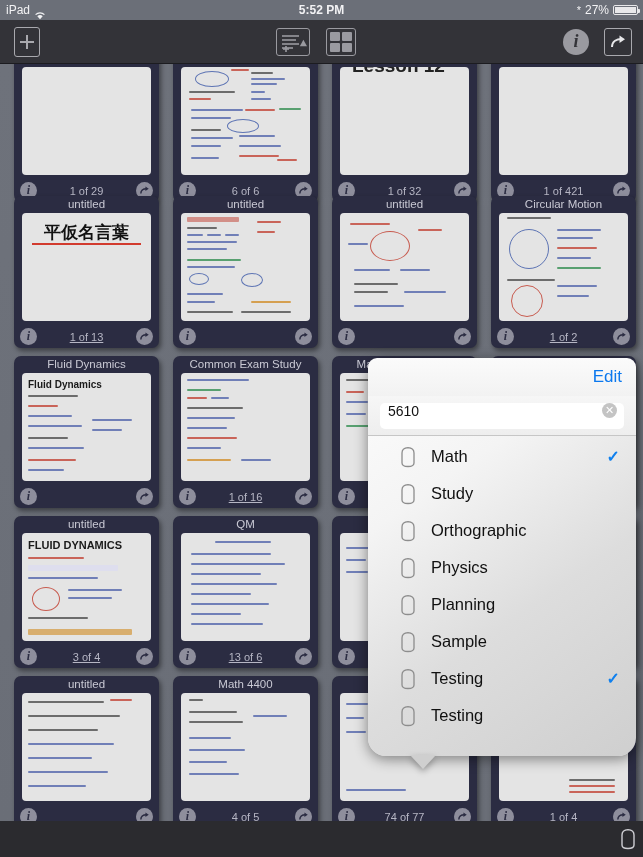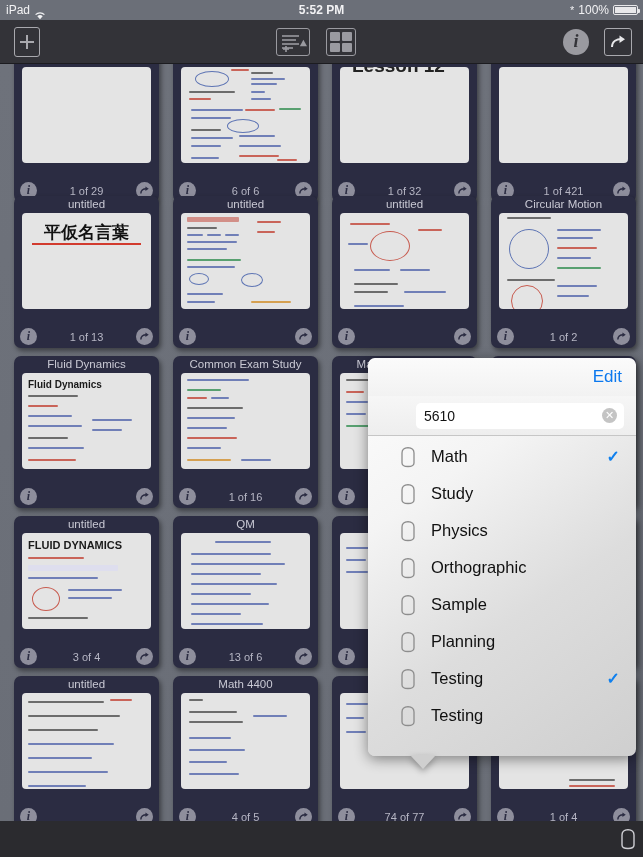--- a/index.html
+++ b/index.html
@@ -88,29 +88,29 @@
     background: linear-gradient(90deg,#d9d6cc,#b8b5aa); border-radius: 0 4px 4px 0;
     z-index: -1;
   }
   .card-title {
     height: 17px; line-height: 17px; text-align: center;
     color: #c9c9d4; font-size: 11.5px; overflow: hidden; white-space: nowrap;
     padding: 0 14px;
   }
   .card.notitle .card-title { visibility: hidden; }
   .thumb {
-    position: absolute; left: 8px; top: 17px; width: 129px; height: 96px;
+    position: absolute; left: 8px; top: 17px; width: 129px; height: 108px;
     background: #e4e4e4; border-radius: 4px; overflow: hidden;
   }
   .thumb .ink { position: absolute; inset: 0; }
   .card-foot {
     position: absolute; left: 0; bottom: 0; width: 145px; height: 22px;
     display: flex; align-items: center; justify-content: center;
   }
-  .count { color: #b6b6c4; font-size: 11px; }
+  .count { color: #b6b6c4; font-size: 11px; text-decoration: underline; }
   .f-info {
     position: absolute; left: 6px; bottom: 3px; width: 17px; height: 17px; border-radius: 50%;
     background: #8e8e9c; color: #2b2c42; font-family: "Liberation Serif", serif;
     font-style: italic; font-weight: bold; font-size: 12px;
     display: flex; align-items: center; justify-content: center;
   }
   .f-share {
     position: absolute; right: 6px; bottom: 3px; width: 17px; height: 17px; border-radius: 50%;
     background: #8e8e9c; display: flex; align-items: center; justify-content: center;
   }
@@ -128,21 +128,21 @@
   }
   .jpline { position: absolute; left: 10px; right: 10px; top: 30px; height: 2px; background: #d23b2e; }
   .bigtitle {
     position: absolute; left: 6px; top: 6px; font-size: 12px; font-weight: bold;
     color: #1a1a1a; font-family: "Liberation Sans", sans-serif;
   }
 
   
   .popover {
     position: absolute; left: 368px; top: 358px; width: 268px; height: 398px;
-    border-radius: 7px;
+    border-radius: 18px;
     background: linear-gradient(145deg,#fdfdfd 0%,#f4f4f4 30%,#dddddd 62%,#cfcfcf 100%);
     box-shadow: 0 3px 14px rgba(0,0,0,0.45);
     overflow: visible; z-index: 40;
   }
   .pop-arrow {
     position: absolute; left: 42px; bottom: -13px; width: 0; height: 0;
     border-left: 13px solid transparent; border-right: 13px solid transparent;
     border-top: 14px solid #cfcfcf;
     filter: drop-shadow(0 3px 3px rgba(0,0,0,0.3));
   }
@@ -153,22 +153,22 @@
     border-radius: 9px 9px 0 0;
   }
   .edit-btn { color: #0b78ee; font-size: 17px; cursor: pointer; }
   .pop-search {
     height: 40px; display: flex; align-items: center; padding: 0 12px;
     background: linear-gradient(180deg,#f6f6f6,#eeeeee);
     border-bottom: 1px solid #c6c6c6;
   }
   .search-field {
     flex: 1; height: 26px; background: #fff; border-radius: 5px;
-    display: flex; align-items: center; padding: 0 8px;
-    font-size: 14px; color: #111; position: relative; margin-left: 36px;
+    display: flex; align-items: flex-start; padding: 0 8px;
+    font-size: 14px; color: #111; position: relative;
   }
   .clear-x {
     position: absolute; right: 7px; width: 15px; height: 15px; border-radius: 50%;
     background: #c4c4c4; color: #fff; font-size: 11px; line-height: 15px;
     text-align: center; cursor: pointer;
   }
   .pop-newtag {
     height: 40px; display: flex; align-items: center; gap: 8px; padding: 0 10px 0 12px;
     background: linear-gradient(180deg,#f2f2f2,#e9e9e9);
   }
@@ -208,21 +208,21 @@
       <span class="wifi-ico">
         <svg width="12" height="10" viewBox="0 0 12 10">
           <path d="M6 9.3 L3.3 6.2 A4 4 0 0 1 8.7 6.2 Z" fill="#f2f2f4"></path>
           <path d="M1.6 4.6 A6.4 6.4 0 0 1 10.4 4.6" stroke="#f2f2f4" stroke-width="1.2" fill="none"></path>
         </svg>
       </span>
     </div>
     <div class="sb-center">5:52 PM</div>
     <div class="sb-right">
       <span class="bt-ico">*</span>
-      <span>100%</span>
+      <span>27%</span>
       <span class="batt">
           <i></i>
         </span>
     </div>
   </div>
 
   <div class="toolbar">
     <div class="tb-left">
       <div class="icon-box">
         <span class="plus-v"></span>
@@ -791,42 +791,42 @@
           <span class="tag-ico"><svg width="18" height="22" viewBox="0 0 18 22">
               <path d="M3 7 Q3 2 9 1.6 Q15 2 15 7 L15 17 Q15 20.5 9 20.5 Q3 20.5 3 17 Z" fill="none" stroke="#8d8d8d" stroke-width="1.3"></path>
             </svg></span>
           <span class="tag-label">Study</span>
           <span class="tick"></span>
         </div>
         <div class="tag-row">
           <span class="tag-ico"><svg width="18" height="22" viewBox="0 0 18 22">
               <path d="M3 7 Q3 2 9 1.6 Q15 2 15 7 L15 17 Q15 20.5 9 20.5 Q3 20.5 3 17 Z" fill="none" stroke="#8d8d8d" stroke-width="1.3"></path>
             </svg></span>
-          <span class="tag-label">Physics</span>
+          <span class="tag-label">Orthographic</span>
           <span class="tick"></span>
         </div>
         <div class="tag-row">
           <span class="tag-ico"><svg width="18" height="22" viewBox="0 0 18 22">
               <path d="M3 7 Q3 2 9 1.6 Q15 2 15 7 L15 17 Q15 20.5 9 20.5 Q3 20.5 3 17 Z" fill="none" stroke="#8d8d8d" stroke-width="1.3"></path>
             </svg></span>
-          <span class="tag-label">Orthographic</span>
+          <span class="tag-label">Physics</span>
+          <span class="tick"></span>
+        </div>
+        <div class="tag-row">
+          <span class="tag-ico"><svg width="18" height="22" viewBox="0 0 18 22">
+              <path d="M3 7 Q3 2 9 1.6 Q15 2 15 7 L15 17 Q15 20.5 9 20.5 Q3 20.5 3 17 Z" fill="none" stroke="#8d8d8d" stroke-width="1.3"></path>
+            </svg></span>
+          <span class="tag-label">Planning</span>
           <span class="tick"></span>
         </div>
         <div class="tag-row">
           <span class="tag-ico"><svg width="18" height="22" viewBox="0 0 18 22">
               <path d="M3 7 Q3 2 9 1.6 Q15 2 15 7 L15 17 Q15 20.5 9 20.5 Q3 20.5 3 17 Z" fill="none" stroke="#8d8d8d" stroke-width="1.3"></path>
             </svg></span>
           <span class="tag-label">Sample</span>
-          <span class="tick"></span>
-        </div>
-        <div class="tag-row">
-          <span class="tag-ico"><svg width="18" height="22" viewBox="0 0 18 22">
-              <path d="M3 7 Q3 2 9 1.6 Q15 2 15 7 L15 17 Q15 20.5 9 20.5 Q3 20.5 3 17 Z" fill="none" stroke="#8d8d8d" stroke-width="1.3"></path>
-            </svg></span>
-          <span class="tag-label">Planning</span>
           <span class="tick"></span>
         </div>
         <div class="tag-row">
           <span class="tag-ico"><svg width="18" height="22" viewBox="0 0 18 22">
               <path d="M3 7 Q3 2 9 1.6 Q15 2 15 7 L15 17 Q15 20.5 9 20.5 Q3 20.5 3 17 Z" fill="none" stroke="#8d8d8d" stroke-width="1.3"></path>
             </svg></span>
           <span class="tag-label">Testing</span>
           <span class="tick">✓</span>
         </div>
         <div class="tag-row">

